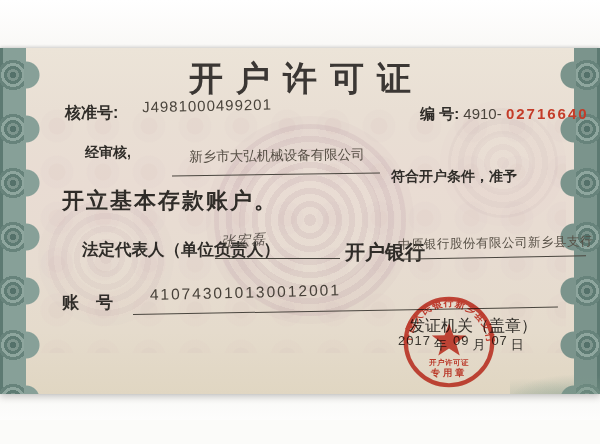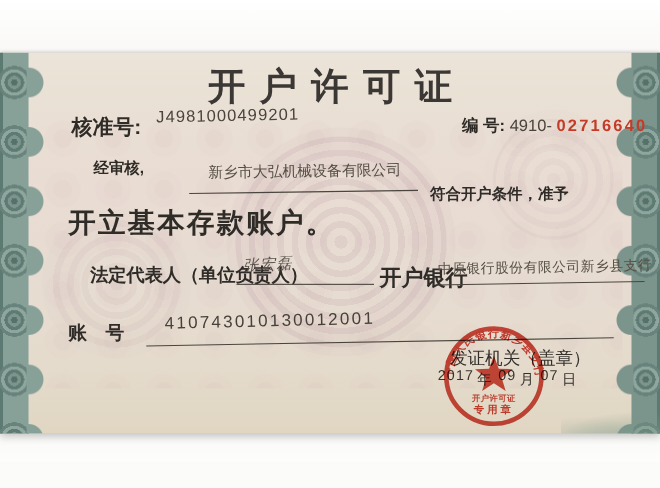--- a/index.html
+++ b/index.html
@@ -36,31 +36,31 @@
   .border-bumps.right{right:24px;transform:scaleX(-1);background-image:radial-gradient(circle at 2px 27px,#7b948c 0 13px,rgba(123,148,140,0) 14px);}
   .corner-swirl{position:absolute;right:0;bottom:0;width:90px;height:20px;pointer-events:none;
     background:radial-gradient(ellipse at 75% 120%,rgba(124,153,138,.55),rgba(124,153,138,0) 70%),
                radial-gradient(ellipse at 20% 140%,rgba(124,153,138,.35),rgba(124,153,138,0) 60%);}
   
   .abs{position:absolute;}
   .title{left:0;right:0;top:8px;text-align:center;font-family:"DejaVu Serif","Liberation Serif",serif;
          font-weight:700;font-size:34px;color:#3b3734;letter-spacing:13px;padding-left:13px;}
   .label{color:#2f2c28;font-weight:700;}
   .typed{color:#4a443c;}
-  .meta-label{font-size:19px;}
+  .meta-label{font-size:16px;}
   .approval-value{left:142px;top:49px;font-size:15px;letter-spacing:1px;transform:rotate(-1.2deg);}
   .serial{left:420px;top:57px;font-size:15px;}
   .serial .red{color:#c43b28;letter-spacing:2px;font-weight:700;}
   .big{font-size:14px;}
   .review-prefix{left:85px;top:96px;}
   .company{left:176px;top:99px;width:202px;text-align:center;font-size:13.5px;color:#564f45;transform:rotate(-0.8deg);}
   .u-line{border-bottom:1.5px solid #4a463f;height:0;}
   .ul-company{left:172px;top:126px;width:208px;transform:rotate(-0.8deg);}
   .review-suffix{left:391px;top:96px;margin-top:24px;}
-  .line2{left:62px;top:138px;font-size:25px;letter-spacing:2px;}
+  .line2{left:62px;top:138px;font-size:22px;letter-spacing:2px;}
   .rep-label{left:62px;top:191px;font-size:16.5px;margin-left:20px;}
   .rep-name{left:221px;top:184px;font-size:14px;color:#5a534c;font-style:italic;transform:rotate(-3deg);letter-spacing:1px;}
   .ul-rep{left:215px;top:210px;width:125px;}
   .bank-label{left:345px;top:191px;font-size:20px;}
   .bank-value{left:398px;top:187px;font-size:12.5px;color:#564f45;letter-spacing:.5px;transform:rotate(-1deg);}
   .ul-bank{left:396px;top:209px;width:190px;transform:rotate(-1deg);}
   .acct-label{left:62px;top:243px;font-size:17px;}
   .acct-value{left:150px;top:238px;font-size:15.5px;letter-spacing:2px;color:#474139;transform:rotate(-1.4deg);transform-origin:left bottom;}
   .ul-acct{left:133px;top:266px;width:425px;transform:rotate(-1deg);transform-origin:left bottom;}
   .issuer-label{left:409px;top:268px;font-size:16px;color:#33302b;}

